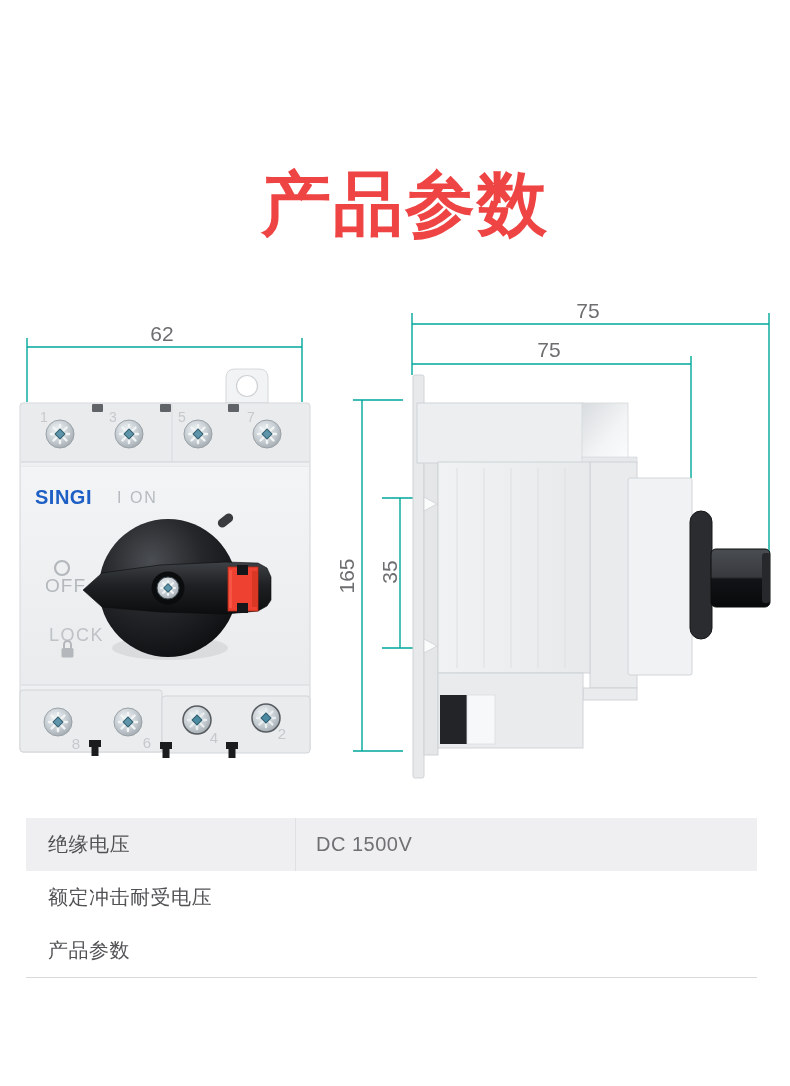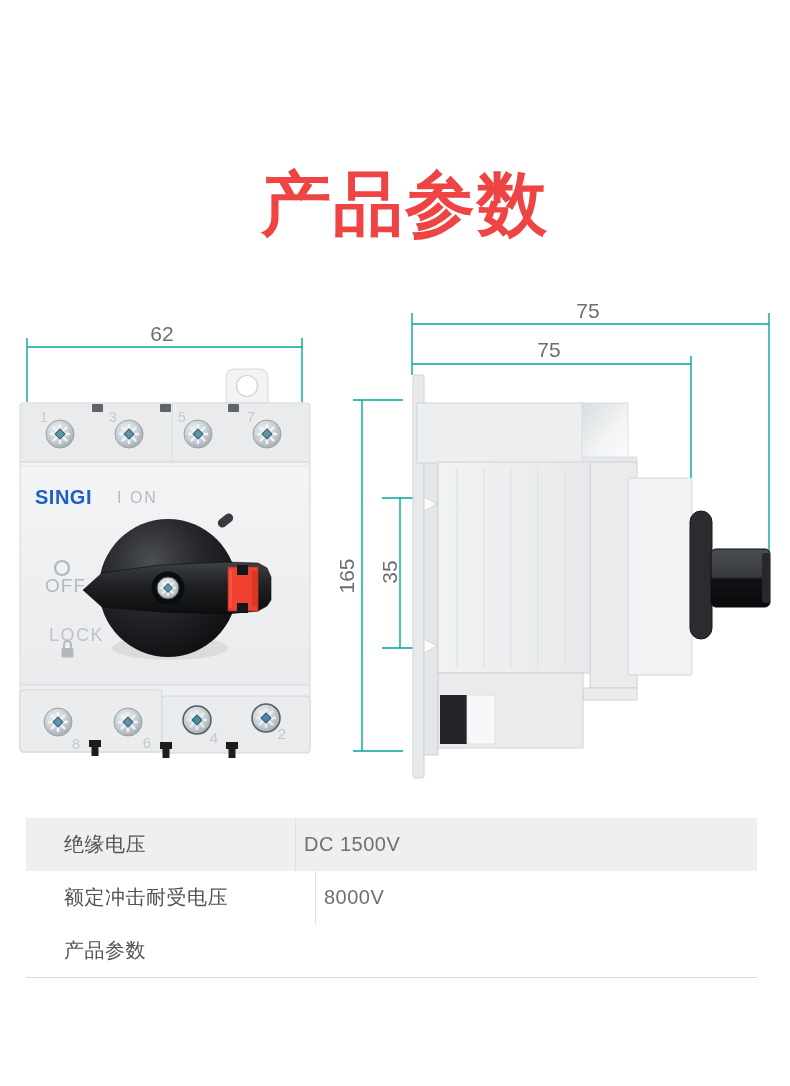--- a/index.html
+++ b/index.html
@@ -7,23 +7,23 @@
   .page{position:relative;width:790px;height:1086px;background:#ffffff;overflow:hidden;margin:0 auto;}
   .title{position:absolute;top:122px;left:0;right:0;text-align:center;
          font-size:70px;font-weight:900;letter-spacing:2px;color:#ef4444;line-height:1;padding-left:20px;}
   .drawing{position:absolute;}
   .front-svg{left:10px;top:315px;}
   .side-svg{left:338px;top:288px;}
   .spec-table{position:absolute;left:26px;top:818px;width:731px;border-bottom:1px solid #d9d9dc;}
   .spec-row{display:flex;align-items:stretch;height:53px;box-sizing:border-box;}
   .spec-row.gray{background:#efeff1;}
   .spec-row.white{background:#ffffff;gap:20px;}
-  .spec-label{width:269px;display:flex;align-items:center;padding-left:38px;box-sizing:border-box;
+  .spec-label{width:269px;display:flex;align-items:center;padding-left:22px;box-sizing:border-box;
               color:#515254;font-size:20px;letter-spacing:0.5px;}
-  .spec-value{flex:1;display:flex;align-items:center;padding-left:8px;box-sizing:border-box;
+  .spec-value{flex:1;display:flex;align-items:center;padding-left:20px;box-sizing:border-box;
               border-left:1px solid #e0e0e3;color:#6f7073;font-size:20px;letter-spacing:0.5px;}
   svg text{font-family:"Liberation Sans","DejaVu Sans",sans-serif;}
 </style>
 </head>
 <body>
 
 <div class="page">
 
   <h1 class="title">产品参数</h1>
 
@@ -280,20 +280,19 @@
     </g>
   </svg>
 
   <div class="spec-table">
     <div class="spec-row gray">
       <div class="spec-label">绝缘电压</div>
       <div class="spec-value">DC 1500V</div>
     </div>
     <div class="spec-row white">
       <div class="spec-label">额定冲击耐受电压</div>
-      <div class="spec-value">8000V</div>
     </div>
     <div class="spec-row white">
       <div class="spec-label">产品参数</div>
     </div>
   </div>
 
 </div>
 
 </body></html>

